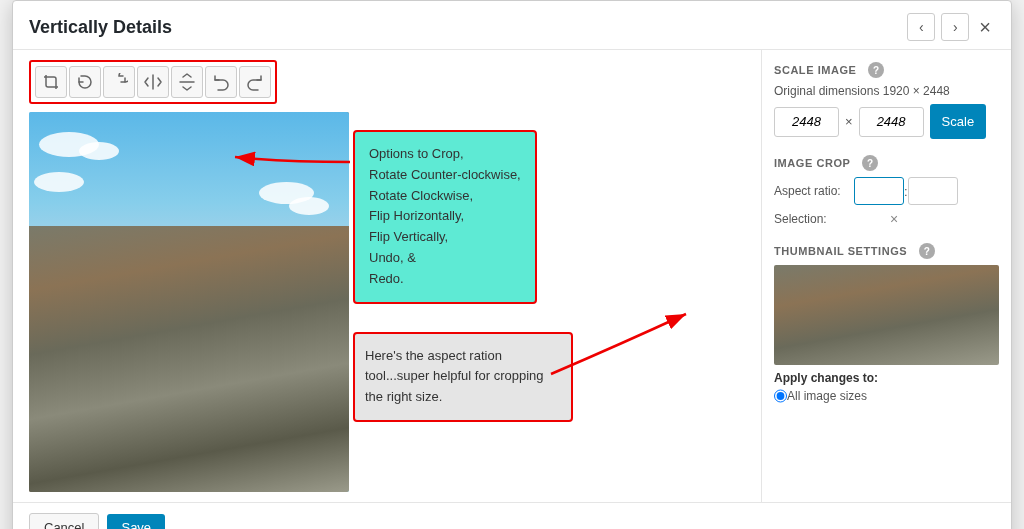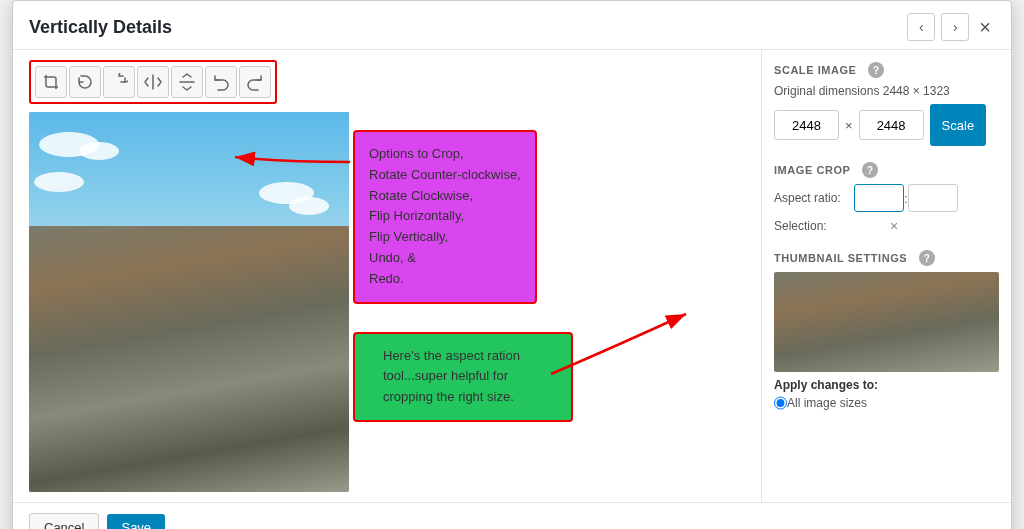--- a/index.html
+++ b/index.html
@@ -121,38 +121,38 @@
     .mountain-area {
       position: absolute;
       top: 30%; left: 0; right: 0; bottom: 0;
       background: linear-gradient(170deg, #7a7a6a 0%, #8b7355 20%, #6a6a5a 40%, #8a8a7a 60%, #5a5a4a 80%, #9a9a8a 100%);
     }
     
     .callout-box {
       position: absolute;
       top: 80px;
       left: 340px;
-      background: #d946ef;
+      background: #5eead4;
       border: 2px solid #e00;
       border-radius: 4px;
       padding: 12px 14px;
       font-size: 13px;
       line-height: 1.6;
       color: #333;
       z-index: 10;
       max-width: 220px;
     }
     .aspect-callout {
       position: absolute;
       bottom: 80px;
       left: 340px;
-      background: #22c55e;
+      background: #e5e5e5;
       border: 2px solid #e00;
       border-radius: 4px;
-      padding: 12px 28px;
+      padding: 12px 10px;
       font-size: 13px;
       line-height: 1.6;
       color: #333;
       z-index: 10;
       max-width: 220px;
     }
     .right-panel {
       width: 250px;
       border-left: 1px solid #e5e5e5;
       padding: 12px;
@@ -197,34 +197,35 @@
       gap: 6px;
     }
     .scale-input {
       width: 65px;
       height: 30px;
       border: 1px solid #ccc;
       border-radius: 3px;
       text-align: center;
       font-size: 13px;
       padding: 2px 4px;
+      font-style: italic;
     }
     .scale-x {
       font-size: 13px;
       color: #555;
     }
     .scale-btn {
       background: #0085ba;
       color: #fff;
       border: none;
       border-radius: 3px;
       padding: 4px 12px;
       font-size: 13px;
       cursor: pointer;
-      height: 42px;
+      height: 35px;
     }
     .crop-section {}
     .crop-inputs {
       display: flex;
       align-items: center;
       gap: 0;
       margin-bottom: 6px;
     }
     .crop-label {
       font-size: 12px;
@@ -429,21 +430,21 @@
       </div>
     </div>
 
     <div class="right-panel" style="position:relative;">
 
       <div class="scale-section">
         <div class="section-label">
           <span>SCALE IMAGE</span>
           <span class="help-icon">?</span>
         </div>
-        <div class="original-dims">Original dimensions 2448 × 1323</div>
+        <div class="original-dims">Original dimensions 1920 × 2448</div>
         <div class="scale-inputs">
           <input class="scale-input" type="text" value="2448" style="">
           <span class="scale-x">×</span>
           <input class="scale-input" type="text" value="2448" style="">
           <button class="scale-btn">Scale</button>
         </div>
       </div>
 
       <div class="crop-section">
         <div class="section-label">

